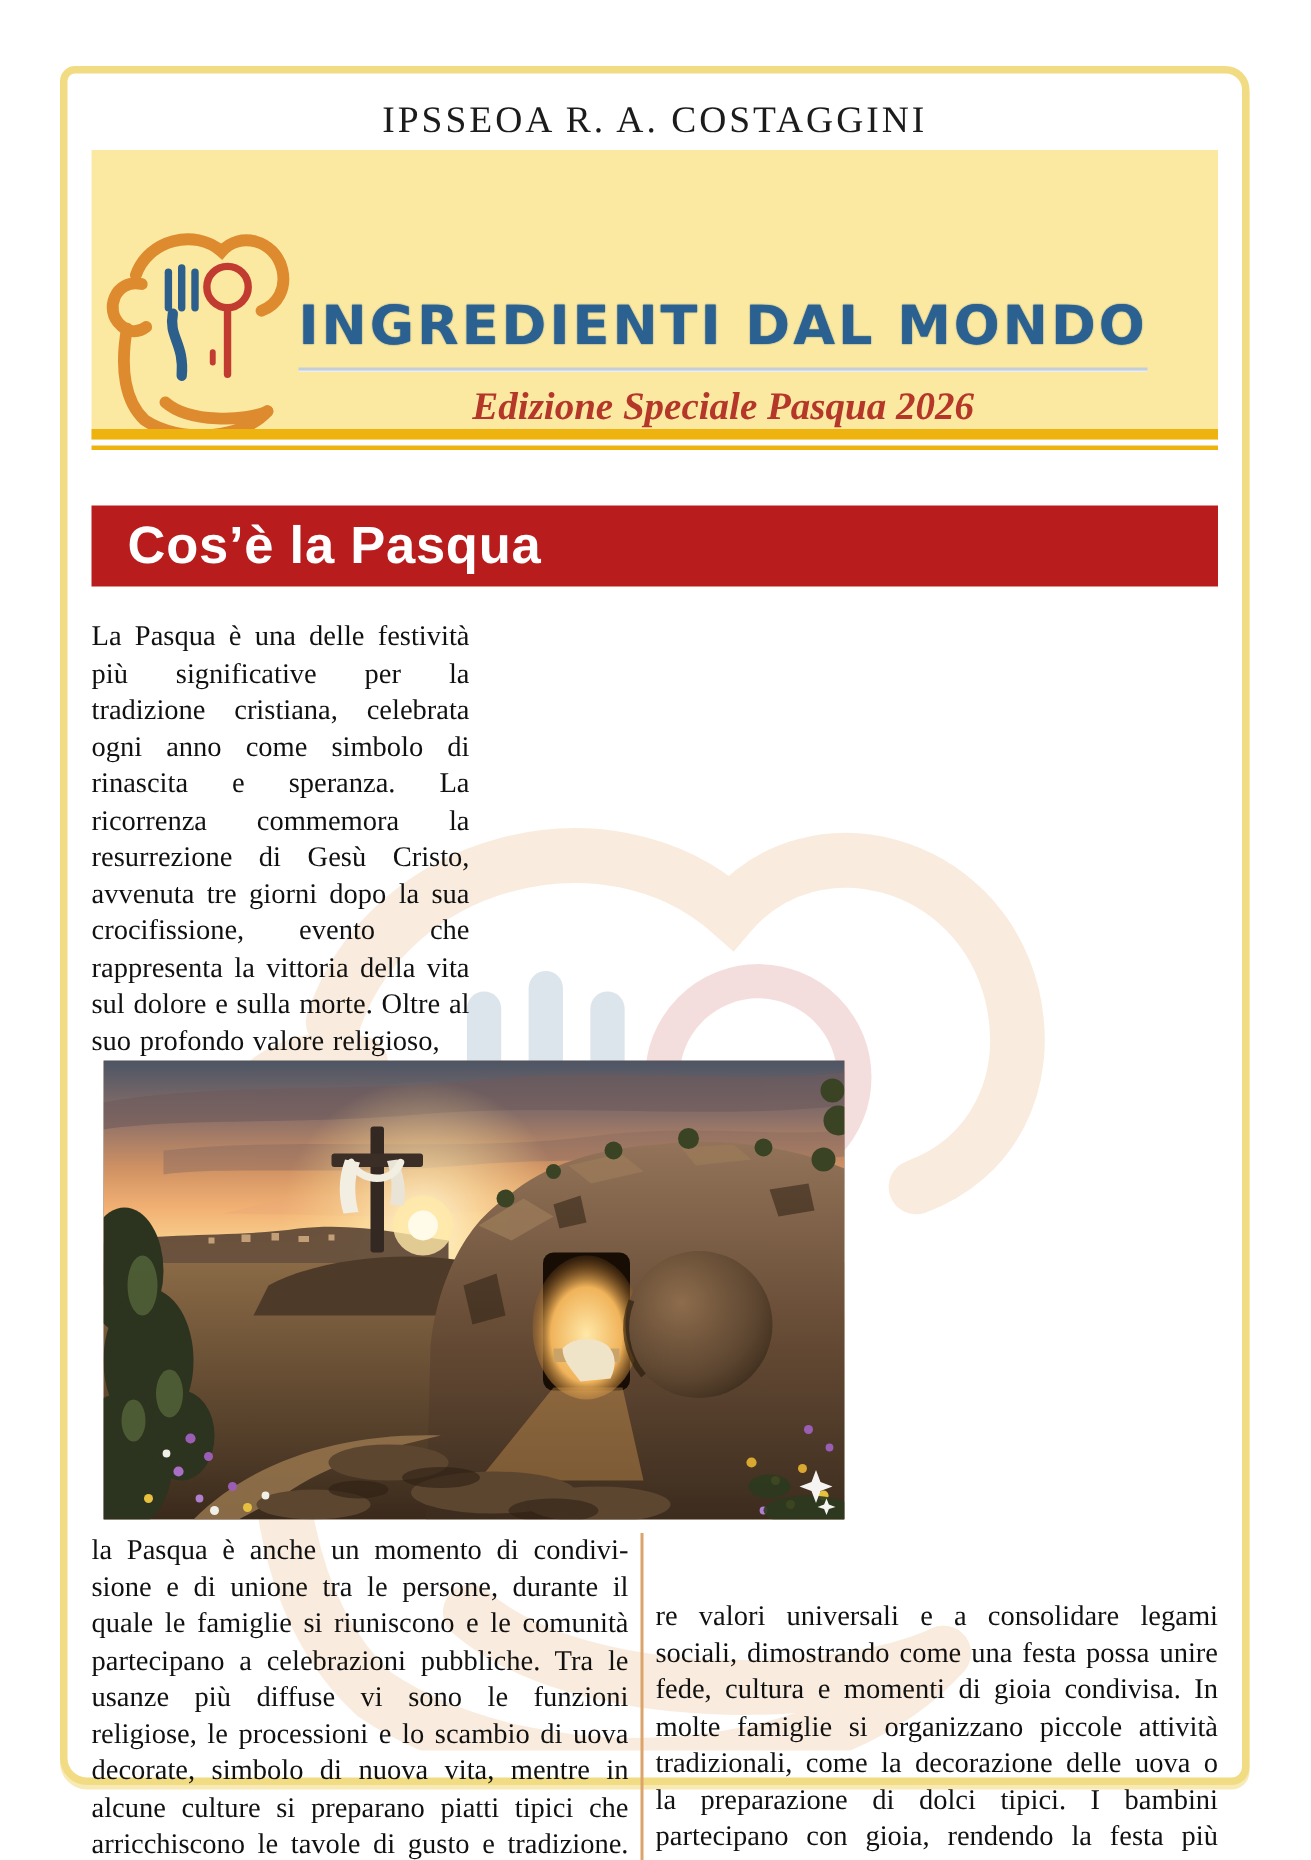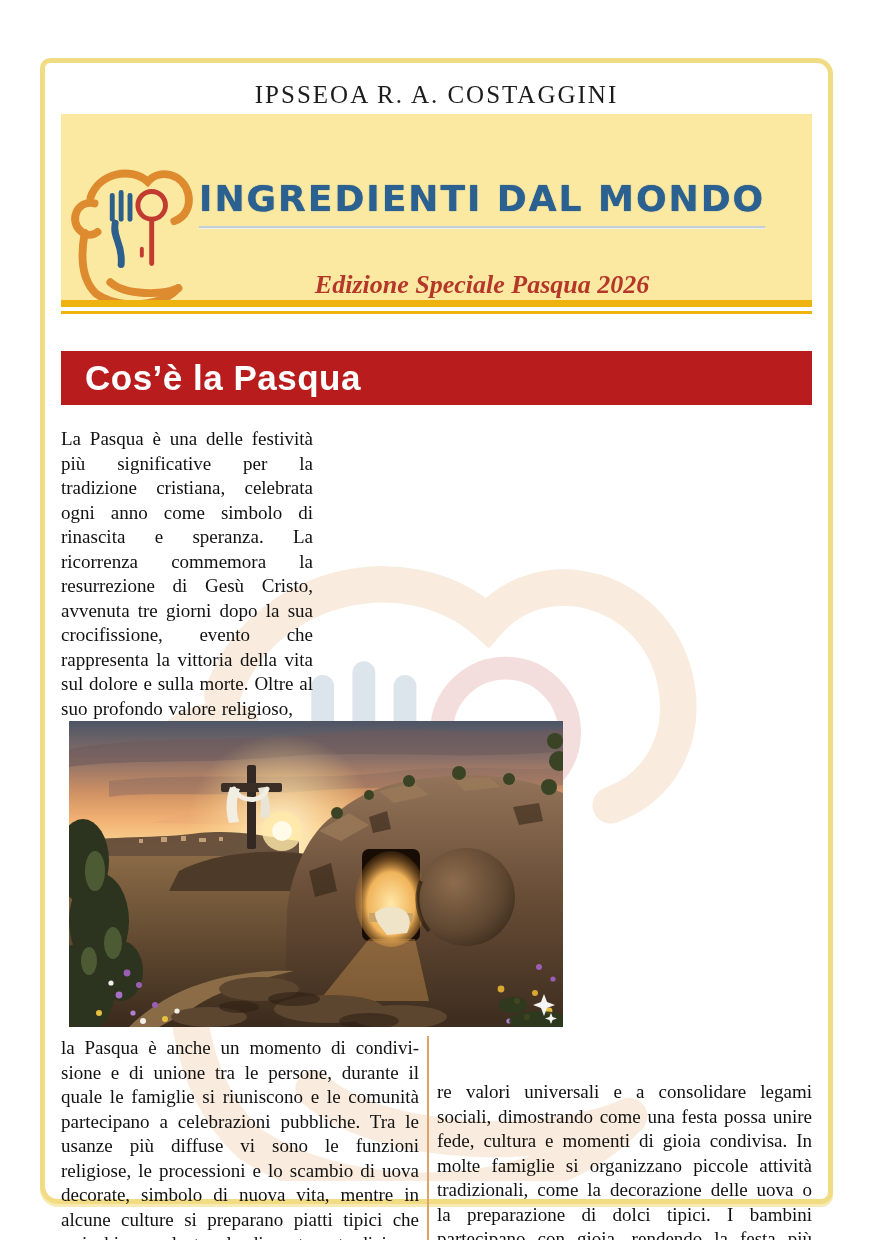--- a/index.html
+++ b/index.html
@@ -1,20 +1,20 @@
 <!DOCTYPE html>
 <html lang="it"><head>
 <meta charset="utf-8">
 <style>
   * { margin:0; padding:0; box-sizing:border-box; }
   html,body { width:874px; background:#ffffff; }
   body { font-family:"Liberation Serif", serif; position:relative; height:1240px; overflow:hidden; }
 
   .sheet {
-    position:absolute; left:40px; top:58px; width:793px; height:1146px;
+    position:absolute; left:40px; top:44px; width:793px; height:1146px;
     background:#ffffff; border:5px solid #f2dc83;
     border-radius:10px 16px 12px 18px;
     box-shadow:0 3px 0 0 rgba(240,216,120,.55);
   }
   .inner { position:relative; width:100%; height:100%; padding:0 16px; }
 
   
   .watermark {
     position:absolute; left:40px; top:440px; width:640px; height:660px;
     opacity:.16; z-index:0; pointer-events:none;
@@ -34,21 +34,21 @@
   .logo-wrap { width:172px; display:flex; justify-content:center; align-items:center; }
   .masthead-text { flex:1; padding-right:96px; display:flex; flex-direction:column; align-items:center; }
   .masthead-title {
     font-family:"DejaVu Sans", sans-serif; font-weight:bold; font-size:36px;
     letter-spacing:2px; color:#2b6191; text-shadow:0 0 1px #24557f;
     white-space:nowrap;
   }
   .masthead-divider { width:100%; height:2px; background:#c3ced7; margin:7px 0 9px; box-shadow:0 1px 0 #e9eef2; }
   .masthead-subtitle {
     font-family:"Liberation Serif", serif; font-style:italic; font-weight:bold;
-    font-size:26px; color:#b5372a;margin-top:33px;
+    font-size:26px; color:#b5372a;
   }
 
   .gold-rule-thin { position:relative; z-index:2; margin-top:4px; height:3px; background:#efb310; }
 
   .headline-bar {
     position:relative; z-index:2; margin-top:37px; height:54px; background:#b91c1c;
     display:flex; align-items:center; padding-left:24px;
   }
   .headline-bar span {
     font-family:"Liberation Sans", sans-serif; font-weight:800; font-size:35px;

